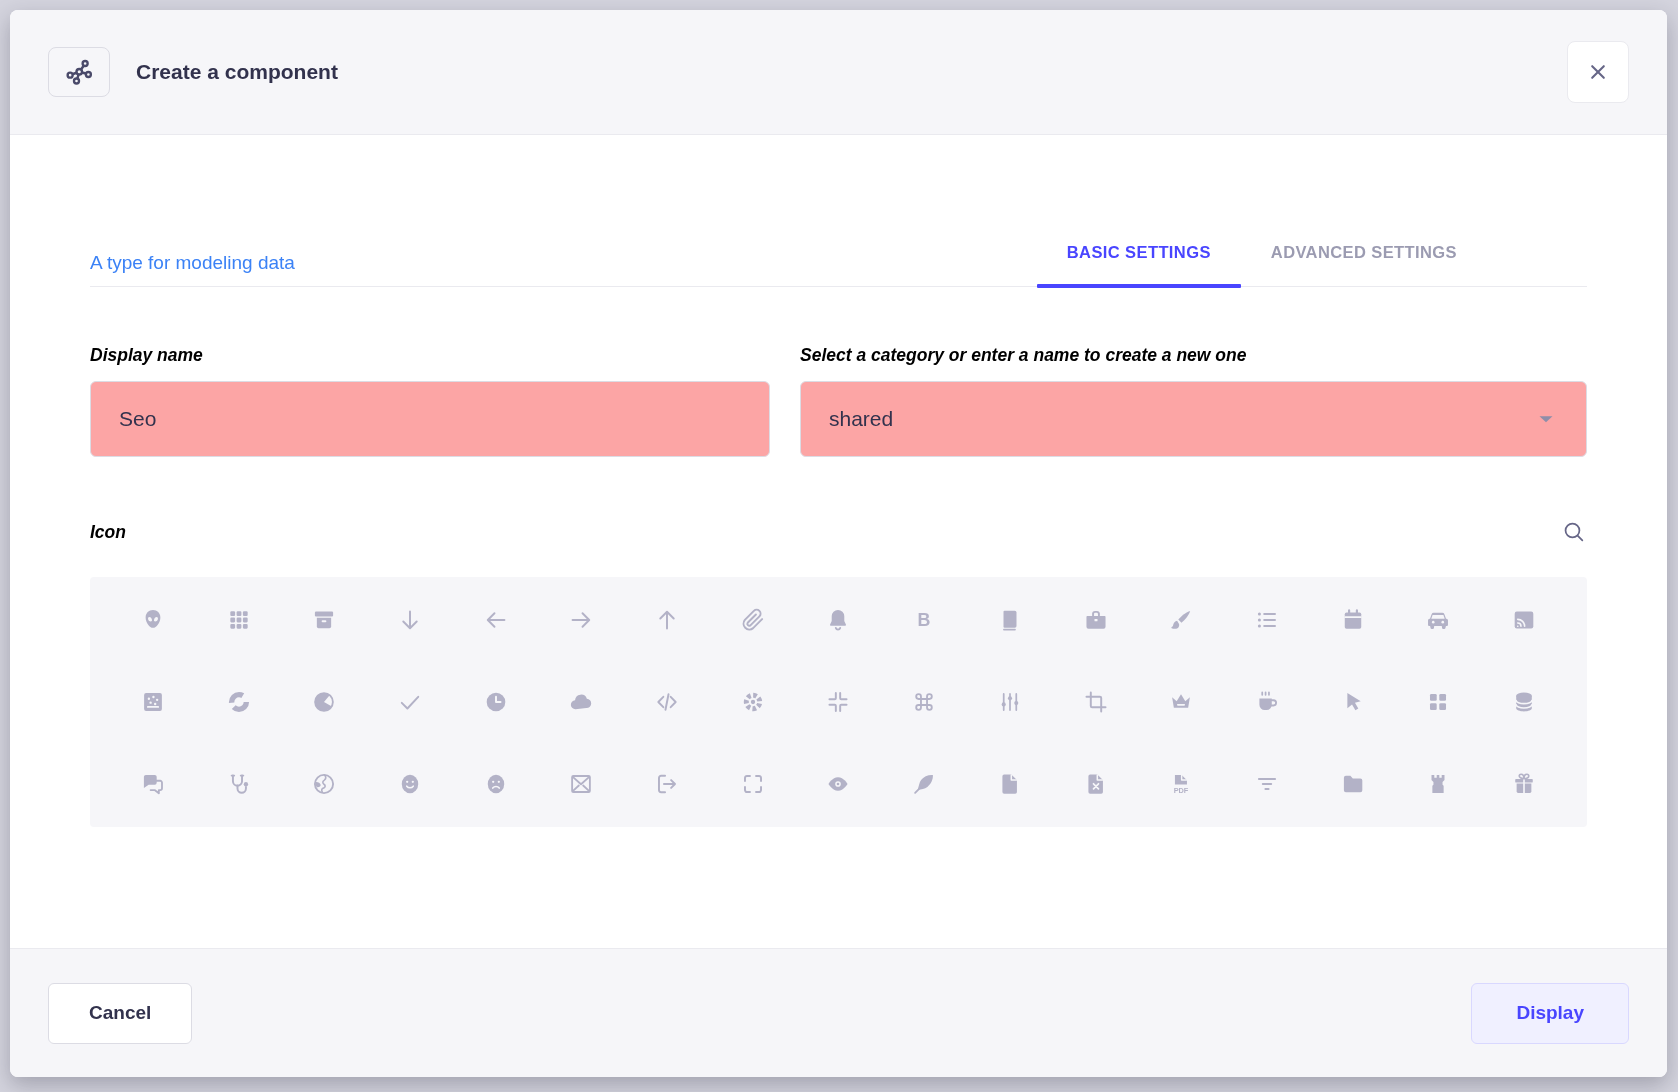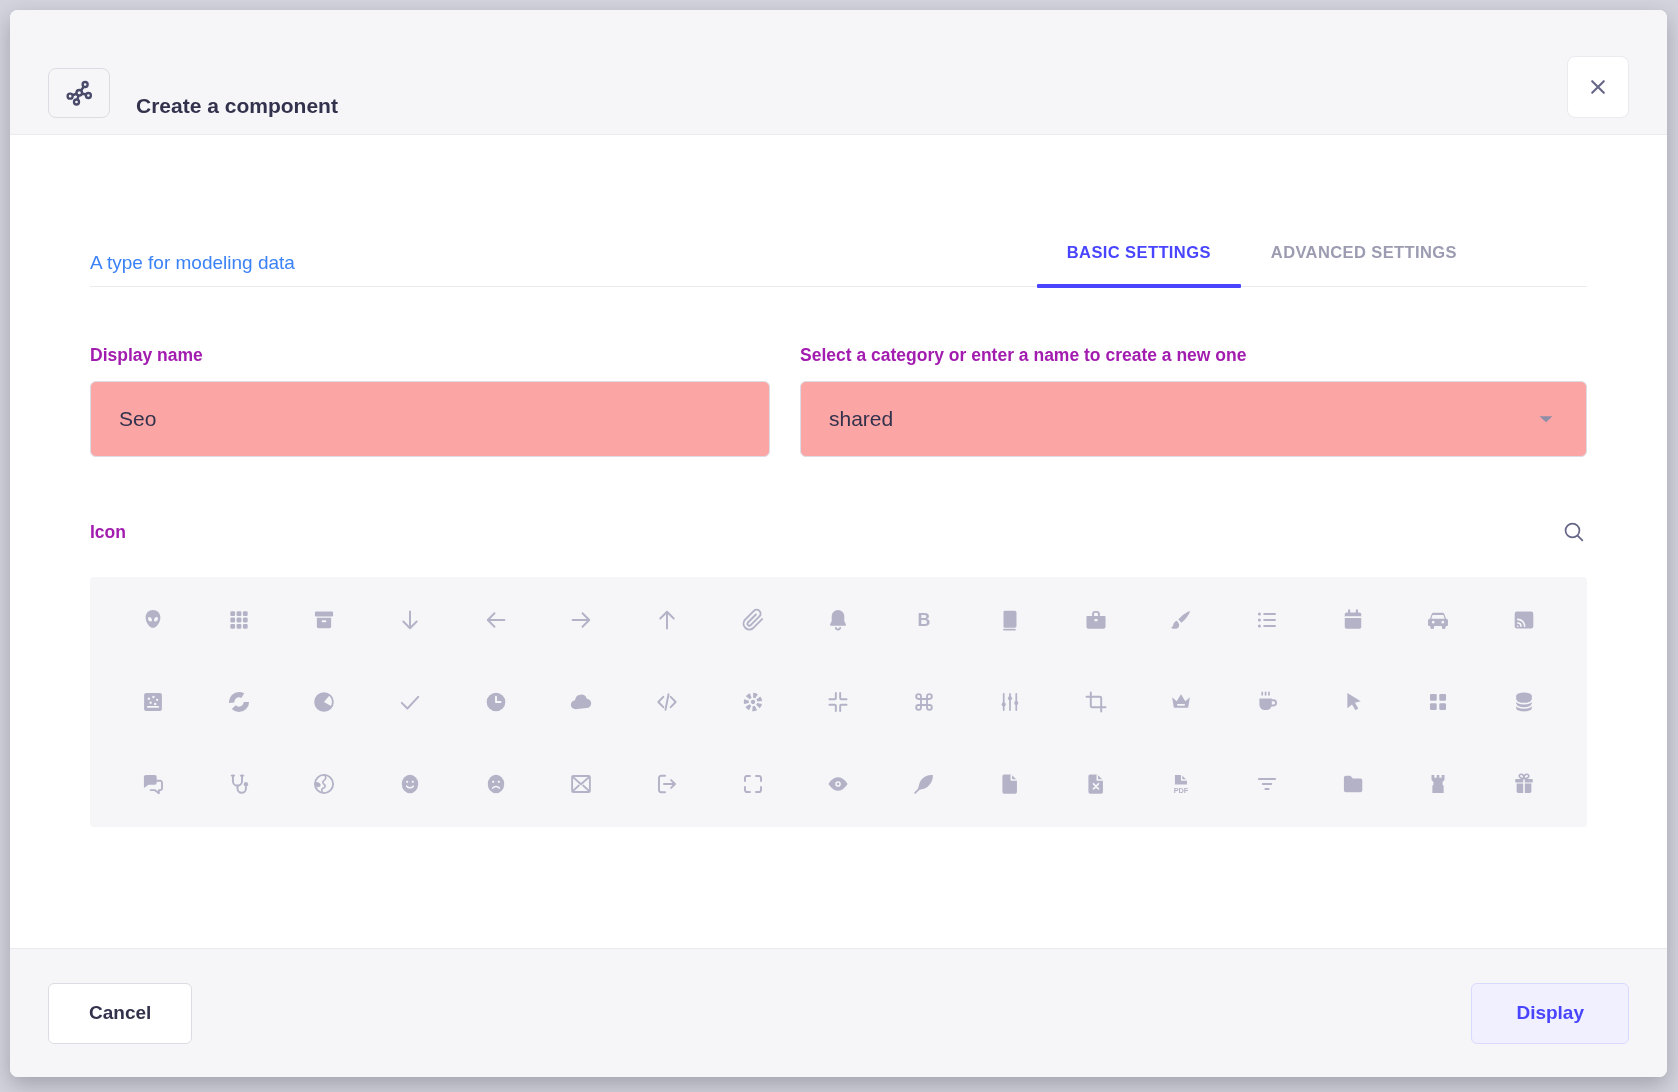--- a/index.html
+++ b/index.html
@@ -14,21 +14,21 @@
     position:absolute; left:10px; top:10px;
     width:1657px; height:1067px;
     background:#ffffff; border-radius:8px;
     box-shadow:0 8px 22px rgba(33,33,52,.28);
     display:flex; flex-direction:column; overflow:hidden;
   }
   
   .modal-header {
     height:125px; flex:0 0 125px;
     background:#f6f6f9; border-bottom:1px solid #eaeaef;
-    display:flex; align-items:flex-end; padding:16px 38px;
+    display:flex; align-items:center; padding:16px 38px;
   }
   .header-icon-box {
     width:62px; height:50px; border:1px solid #dcdce4; border-radius:8px;
     display:flex; align-items:center; justify-content:center;
     color:#4a4a6a; background:transparent;
   }
   .modal-title { margin-left:26px; font-size:21px; font-weight:700; color:#32324d; }
   .close-btn {
     margin-left:auto; width:62px; height:62px;
     background:#ffffff; border:1px solid #eaeaef; border-radius:8px;
@@ -48,21 +48,21 @@
     position:relative; padding:0 30px 24px; font-size:16.5px; font-weight:700;
     letter-spacing:.4px; color:#9b9bb1; cursor:pointer; white-space:nowrap;
   }
   .tab.active { color:#4945ff; }
   .tab.active::after {
     content:""; position:absolute; left:0; right:0; bottom:-2px;
     height:4px; background:#4945ff; border-radius:1px;
   }
   
   .form-grid { margin-top:58px; display:grid; grid-template-columns:680px 1fr; column-gap:30px; }
-  .field-label { display:block; font-size:17.5px; font-weight:700; color:#a21caf; margin-bottom:15px; }
+  .field-label { display:block; font-size:17.5px; font-weight:700; color:#000000; margin-bottom:15px;font-style:italic; }
   .text-input, .select-box {
     width:100%; height:76px; border:1px solid #dcdce4; border-radius:6px;
     background:#fca5a5; font-family:"Liberation Sans", sans-serif;
     font-size:21px; color:#32324d; padding:0 28px; outline:none;
   }
   .select-box {
     display:flex; align-items:center; justify-content:space-between; cursor:pointer;
   }
   .select-caret { color:#8e8ea9; display:flex; }
   

